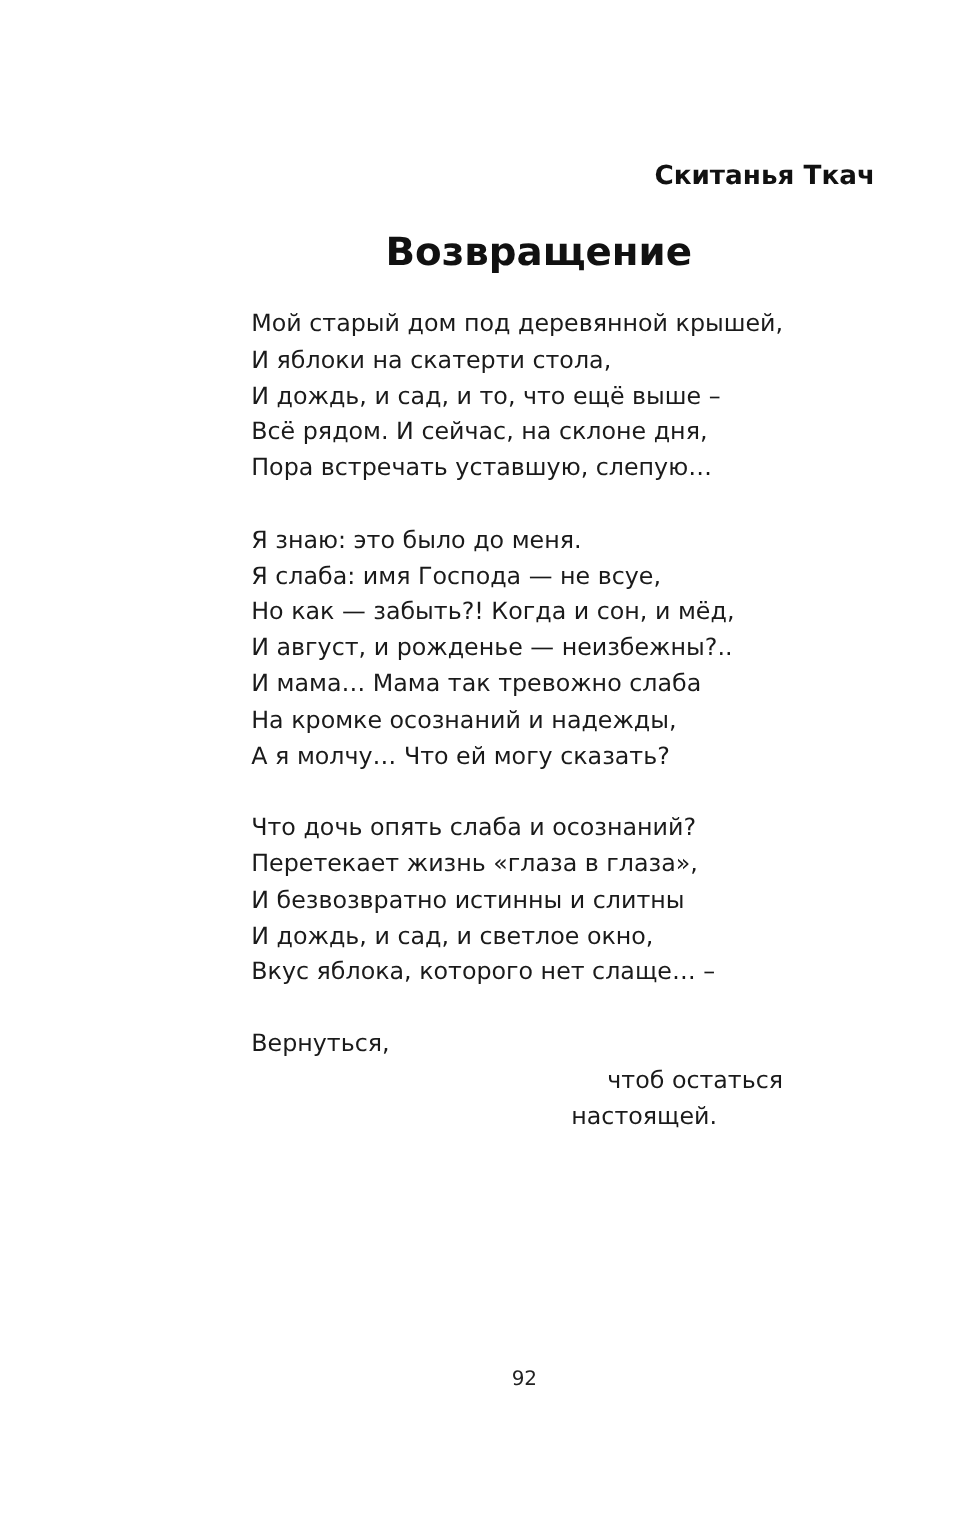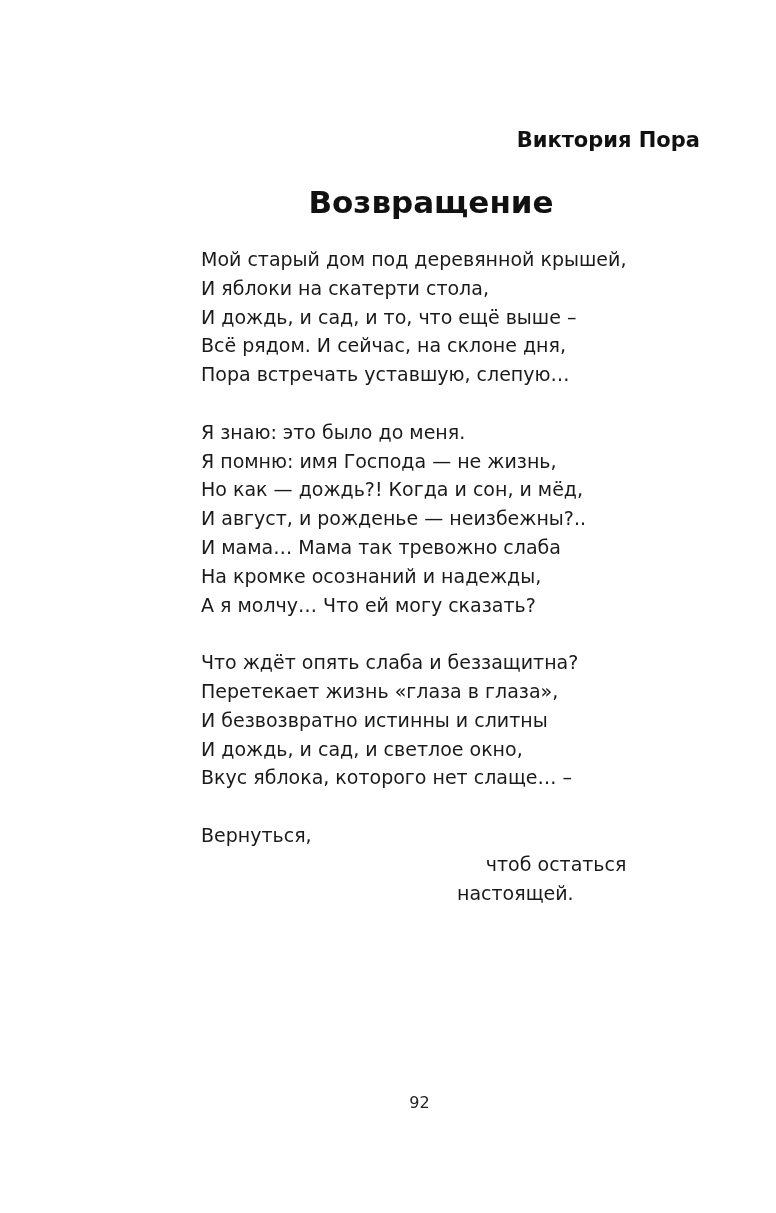--- a/index.html
+++ b/index.html
@@ -68,43 +68,43 @@
       padding-left: 63px;
       box-sizing: border-box;
       font-family: "DejaVu Sans", sans-serif;
       font-size: 16px;
       color: #222222;
     }
   </style>
 </head>
 <body>
 
-<div class="author">Виктория Пора</div>
+<div class="author">Скитанья Ткач</div>
 
 <div class="title">Возвращение</div>
 
 <div class="poem">
   <div class="stanza">
     <span class="line">Мой старый дом под деревянной крышей,</span>
     <span class="line">И яблоки на скатерти стола,</span>
     <span class="line">И дождь, и сад, и то, что ещё выше –</span>
     <span class="line">Всё рядом. И сейчас, на склоне дня,</span>
     <span class="line">Пора встречать уставшую, слепую…</span>
   </div>
   <div class="stanza">
     <span class="line">Я знаю: это было до меня.</span>
-    <span class="line">Я помню: имя Господа — не жизнь,</span>
-    <span class="line">Но как — дождь?! Когда и сон, и мёд,</span>
+    <span class="line">Я слаба: имя Господа — не всуе,</span>
+    <span class="line">Но как — забыть?! Когда и сон, и мёд,</span>
     <span class="line">И август, и рожденье — неизбежны?..</span>
     <span class="line">И мама… Мама так тревожно слаба</span>
     <span class="line">На кромке осознаний и надежды,</span>
     <span class="line">А я молчу… Что ей могу сказать?</span>
   </div>
   <div class="stanza">
-    <span class="line">Что ждёт опять слаба и беззащитна?</span>
+    <span class="line">Что дочь опять слаба и осознаний?</span>
     <span class="line">Перетекает жизнь «глаза в глаза»,</span>
     <span class="line">И безвозвратно истинны и слитны</span>
     <span class="line">И дождь, и сад, и светлое окно,</span>
     <span class="line">Вкус яблока, которого нет слаще… –</span>
   </div>
   <div class="stanza">
     <span class="line">Вернуться,</span>
     <span class="line indent1">чтоб остаться</span>
     <span class="line indent2">настоящей.</span>
   </div>

